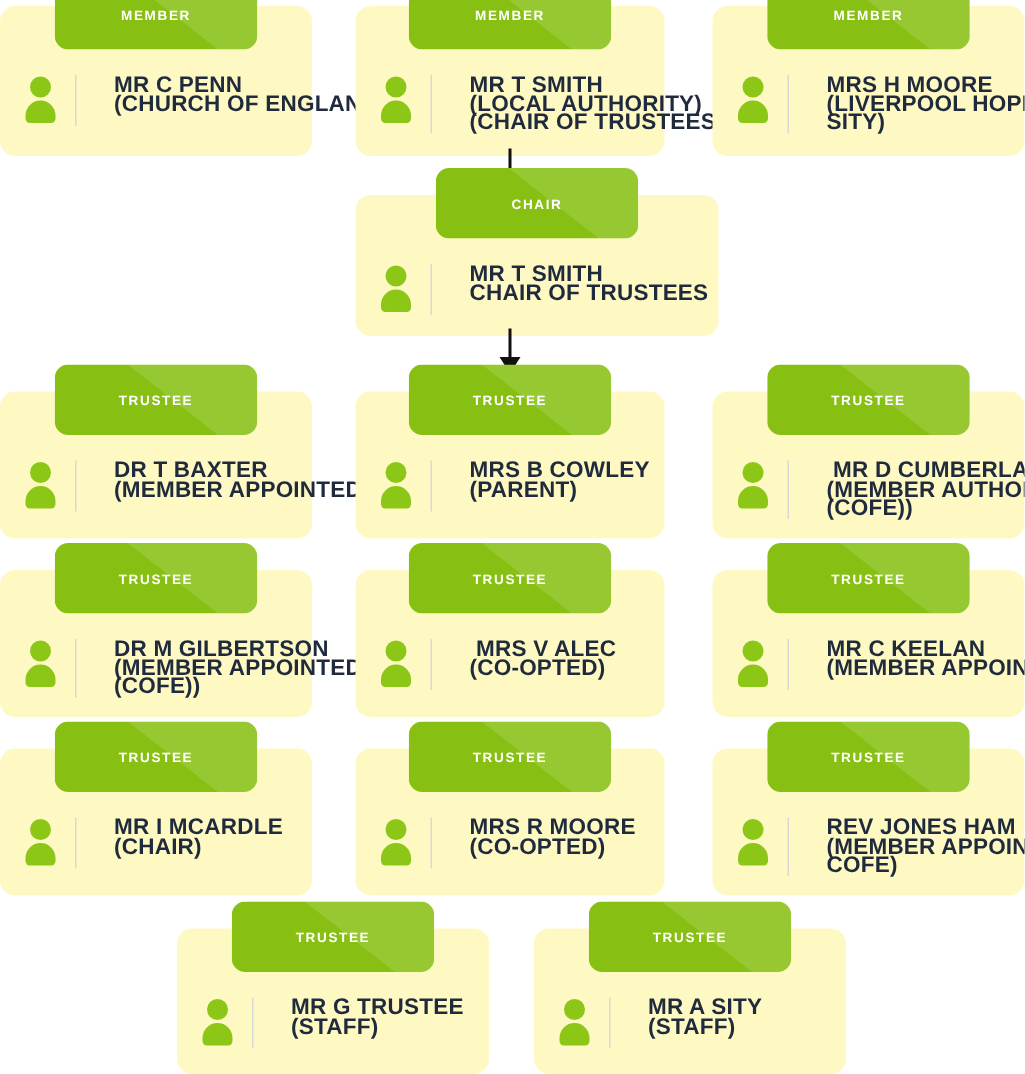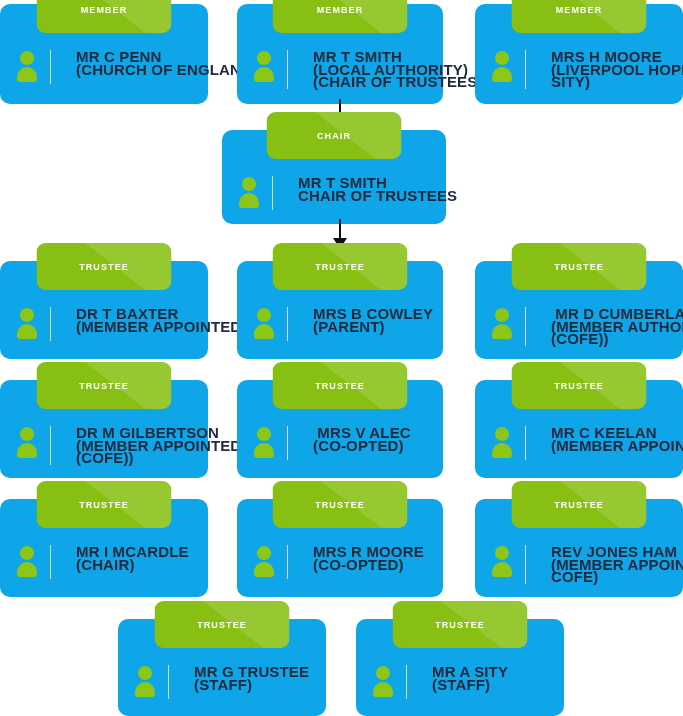--- a/index.html
+++ b/index.html
@@ -17,21 +17,21 @@
 
   #chart {
     position: relative;
     width: 683px;
     height: 716px;
   }
 
   
   .card {
     position: absolute;
-    background: #0ea5e9;
+    background: #fef9c3;
     border-radius: 10px;
     box-sizing: border-box;
   }
 
   .badge {
     position: absolute;
     left: 50%;
     transform: translateX(-50%);
     top: -18px;
     width: 135px;
@@ -170,21 +170,21 @@
           <div class="head"></div>
           <div class="torso"></div>
         </div>
       <div class="divider"></div>
       <div class="lines">MRS H MOORE
 (LIVERPOOL HOPE UNIVER-
 SITY)</div>
     </div>
   </div>
 
-  <div class="card" style="left:222px; top:130px; width:224px; height:94px;">
+  <div class="card" style="left:237px; top:130px; width:242px; height:94px;">
     <div class="badge">CHAIR</div>
     <div class="body">
       <div class="person-icon">
           <div class="head"></div>
           <div class="torso"></div>
         </div>
       <div class="divider"></div>
       <div class="lines">MR T SMITH
 CHAIR OF TRUSTEES</div>
     </div>

